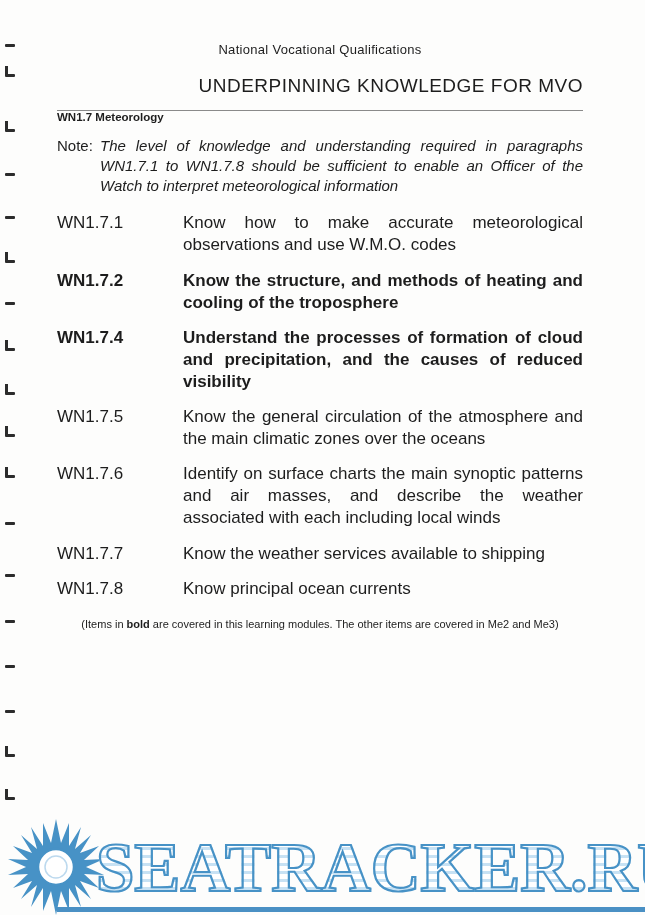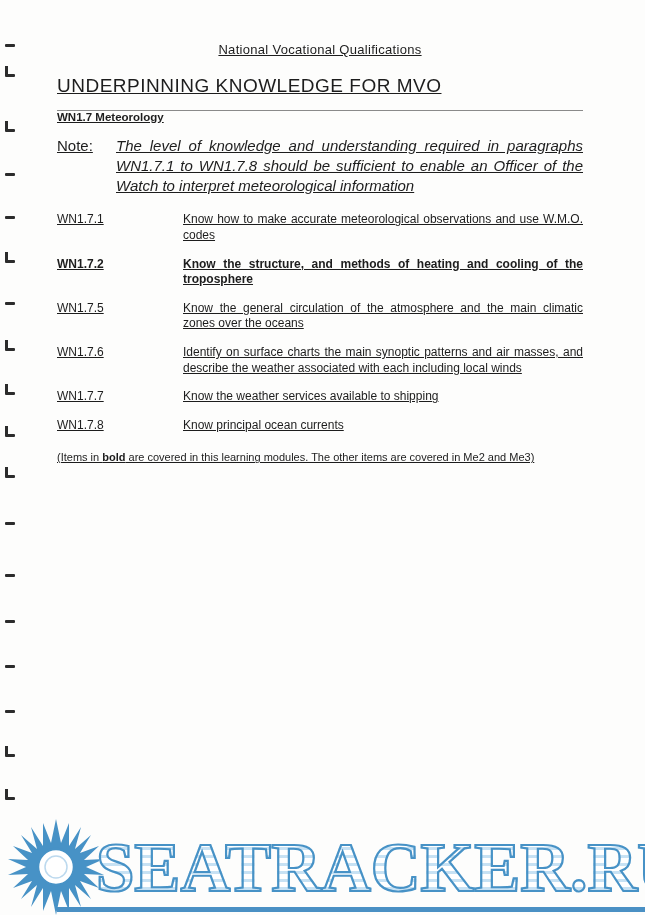--- a/index.html
+++ b/index.html
@@ -5,21 +5,20 @@
   html,body { margin:0; padding:0; background:#e9e9e9; }
   .page {
     position: relative;
     width: 645px;
     height: 915px;
     margin: 0 auto;
     background: #fdfdfc;
     overflow: hidden;
     font-family: "Liberation Sans", sans-serif;
     color: #1d1d1d;
-    text-decoration: underline;
   }
 
   
   .bind-mark {
     position: absolute;
     left: 5px;
     width: 10px;
     height: 3px;
     background: #2c2c2c;
     border-radius: 1px;
@@ -38,21 +37,21 @@
     position: relative;
     padding: 42px 62px 0 57px;
   }
 
   .header-small {
     text-align: center;
     font-size: 13px;
     letter-spacing: 0.3px;
   }
   .doc-title {
-    text-align: left;
+    text-align: right;
     font-size: 19px;
     letter-spacing: 0.5px;
     margin-top: 18px;
   }
   .section-heading {
     font-size: 15px;
     letter-spacing: 1.5px;
     margin-top: 25px;
   }
   .rule {
@@ -69,38 +68,38 @@
   .note-row {
     display: grid;
     grid-template-columns: 43px 1fr;
     margin-top: 13px;
     font-size: 15px;
     line-height: 1.32;
   }
   .note-text {
     font-style: italic;
     text-align: justify;
-    margin-left: 16px;
   }
 
   .items { margin-top: 17px; }
   .item {
     display: grid;
     grid-template-columns: 81px 1fr;
-    font-size: 12px;
+    font-size: 17px;
     line-height: 1.3;
     margin-bottom: 13px;
   }
   .item-text { text-align: justify; margin-left: 45px; }
   .item.bold .item-id,
   .item.bold .item-text { font-weight: bold; }
 
   .footnote {
     font-size: 11px;
     margin-top: 18px;
+    text-align: center;
   }
   .footnote b { font-weight: bold; }
 
   
   .watermark {
     position: absolute;
     left: 0;
     bottom: 0;
     width: 645px;
     height: 96px;
@@ -184,20 +183,24 @@
         <span class="item-id">WN1.7.1</span>
         <span class="item-text">Know how to make accurate meteorological observations and use W.M.O. codes</span>
       </div>
 
       <div class="item bold">
         <span class="item-id">WN1.7.2</span>
         <span class="item-text">Know the structure, and methods of heating and cooling of the troposphere</span>
       </div>
 
 
+      <div class="item bold">
+        <span class="item-id">WN1.7.4</span>
+        <span class="item-text">Understand the processes of formation of cloud and precipitation, and the causes of reduced visibility</span>
+      </div>
 
       <div class="item">
         <span class="item-id">WN1.7.5</span>
         <span class="item-text">Know the general circulation of the atmosphere and the main climatic zones over the oceans</span>
       </div>
 
       <div class="item">
         <span class="item-id">WN1.7.6</span>
         <span class="item-text">Identify on surface charts the main synoptic patterns and air masses, and describe the weather associated with each including local winds</span>
       </div>

